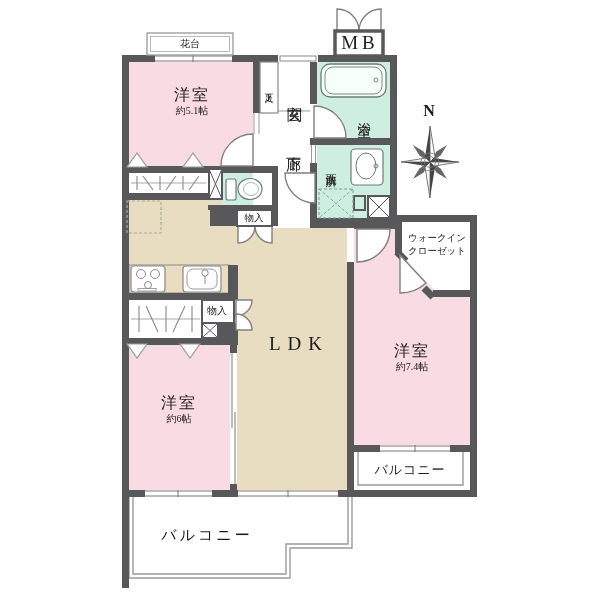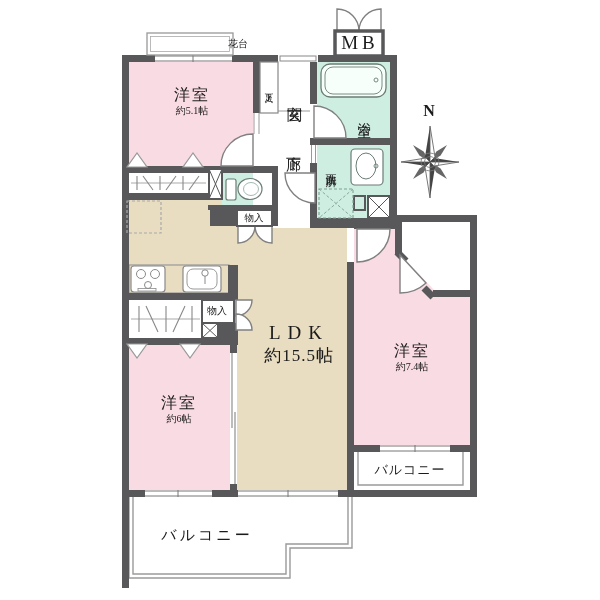--- a/index.html
+++ b/index.html
@@ -268,27 +268,30 @@
 <div class="lbl rm" style="left:179px;top:410px;">
   <span class="nm">洋室</span>
   <span class="sz">約6帖</span>
 </div>
 <div class="lbl rm" style="left:412px;top:358px;">
   <span class="nm">洋室</span>
   <span class="sz">約7.4帖</span>
 </div>
 <div class="lbl ldk" style="left:299px;top:344px;">
   <span class="nm">LDK</span>
-  <span class="sz">約15.5帖</span>
 </div>
 <div class="lbl v s15" style="left:294px;top:96px;">玄関</div>
 <div class="lbl v s15" style="left:293px;top:146px;">廊下</div>
 <div class="lbl v s14" style="left:364px;top:114px;">浴室</div>
 <div class="lbl v s11" style="left:331px;top:166px;">洗面所</div>
+<div class="lbl wic" style="left:437px;top:245px;">
+  <span style="display:block;">ウォークイン</span>
+  <span style="display:block;">クローゼット</span>
+</div>
 <div class="lbl mb" style="left:360px;top:43px;">MB</div>
-<div class="lbl s10" style="left:190px;top:44px;margin-left:48px;">花台</div>
+<div class="lbl s10" style="left:190px;top:44px;">花台</div>
 <div class="lbl v s85" style="left:269px;top:87px;">下足入</div>
 <div class="lbl s9" style="left:254px;top:218px;">物入</div>
 <div class="lbl s10" style="left:217px;top:311px;">物入</div>
 <div class="lbl bal" style="left:207px;top:536px;">バルコニー</div>
 <div class="lbl s13" style="left:410px;top:470px;">バルコニー</div>
 <div class="lbl north" style="left:429px;top:111px;">N</div>
 </div>
 
 </body></html>

